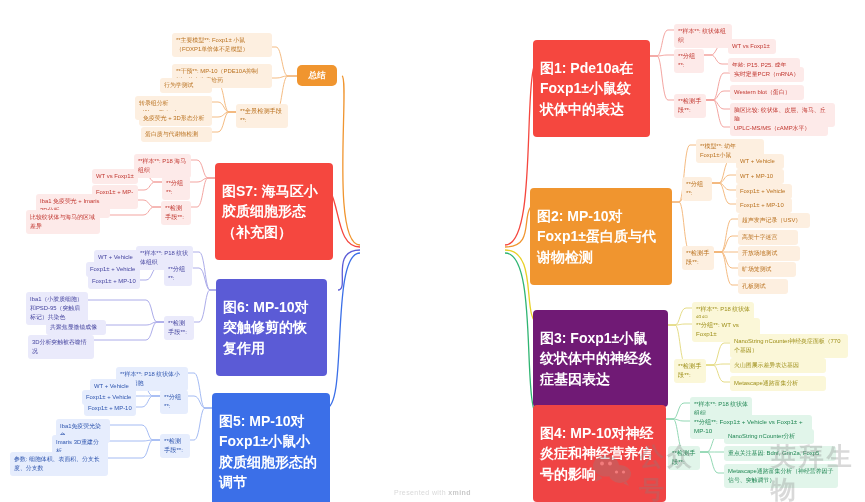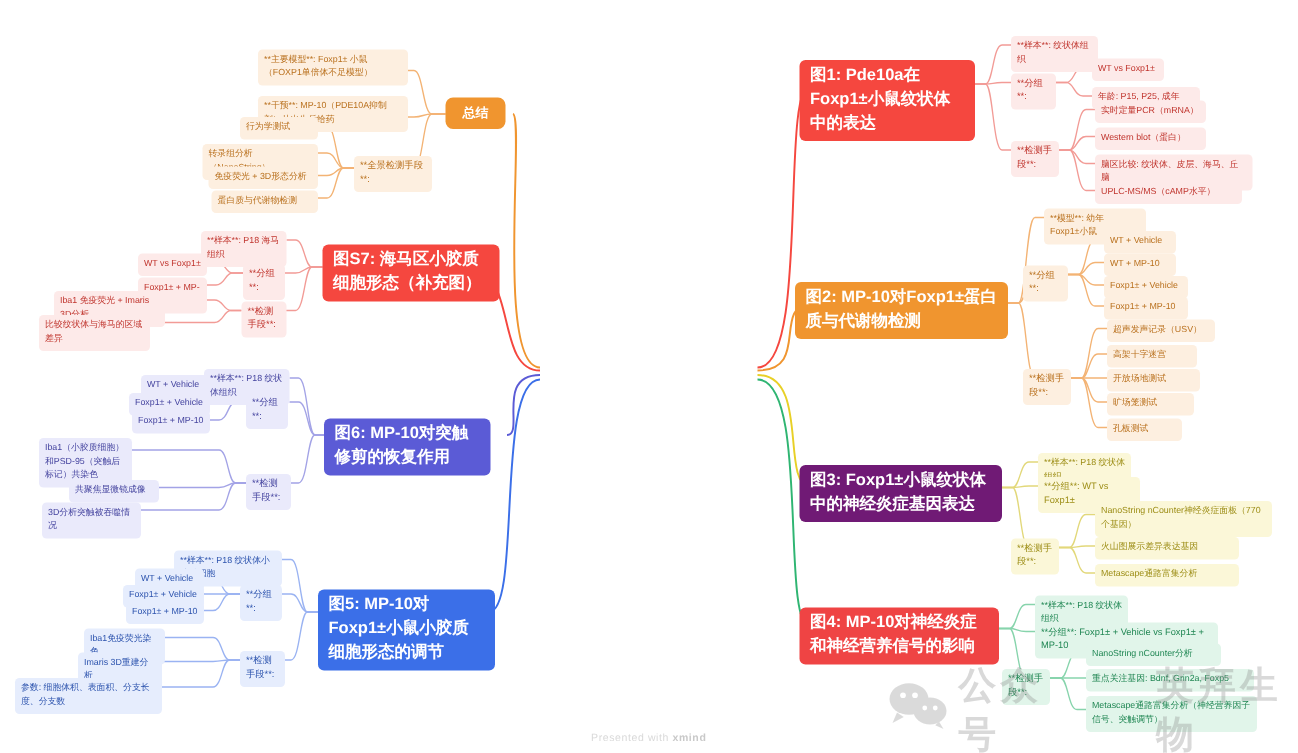--- a/index.html
+++ b/index.html
@@ -18,22 +18,22 @@
   .root{
     background:#141a33;color:#ffffff;border-radius:7px;
     font-size:13px;font-weight:bold;letter-spacing:1px;
     padding:8px 14px;white-space:nowrap;
     display:flex;align-items:center;justify-content:center;
     box-shadow:0 1px 3px rgba(0,0,0,.25);
   }
 
   
   .topic{
-    color:#ffffff;border-radius:4px;font-weight:bold;font-size:11px;
-    line-height:1.45;padding:3px 7px;box-sizing:border-box;
+    color:#ffffff;border-radius:4px;font-weight:bold;font-size:14px;
+    line-height:1.45;padding:18px 7px;box-sizing:border-box;
   }
   .topic.small{font-size:8.6px;padding:6px 9px;border-radius:5px;}
 
   
   .chip{
     border-radius:3px;font-size:6.2px;line-height:1.45;
     padding:3px 4px;box-sizing:border-box;
   }
   
   .leaf{

